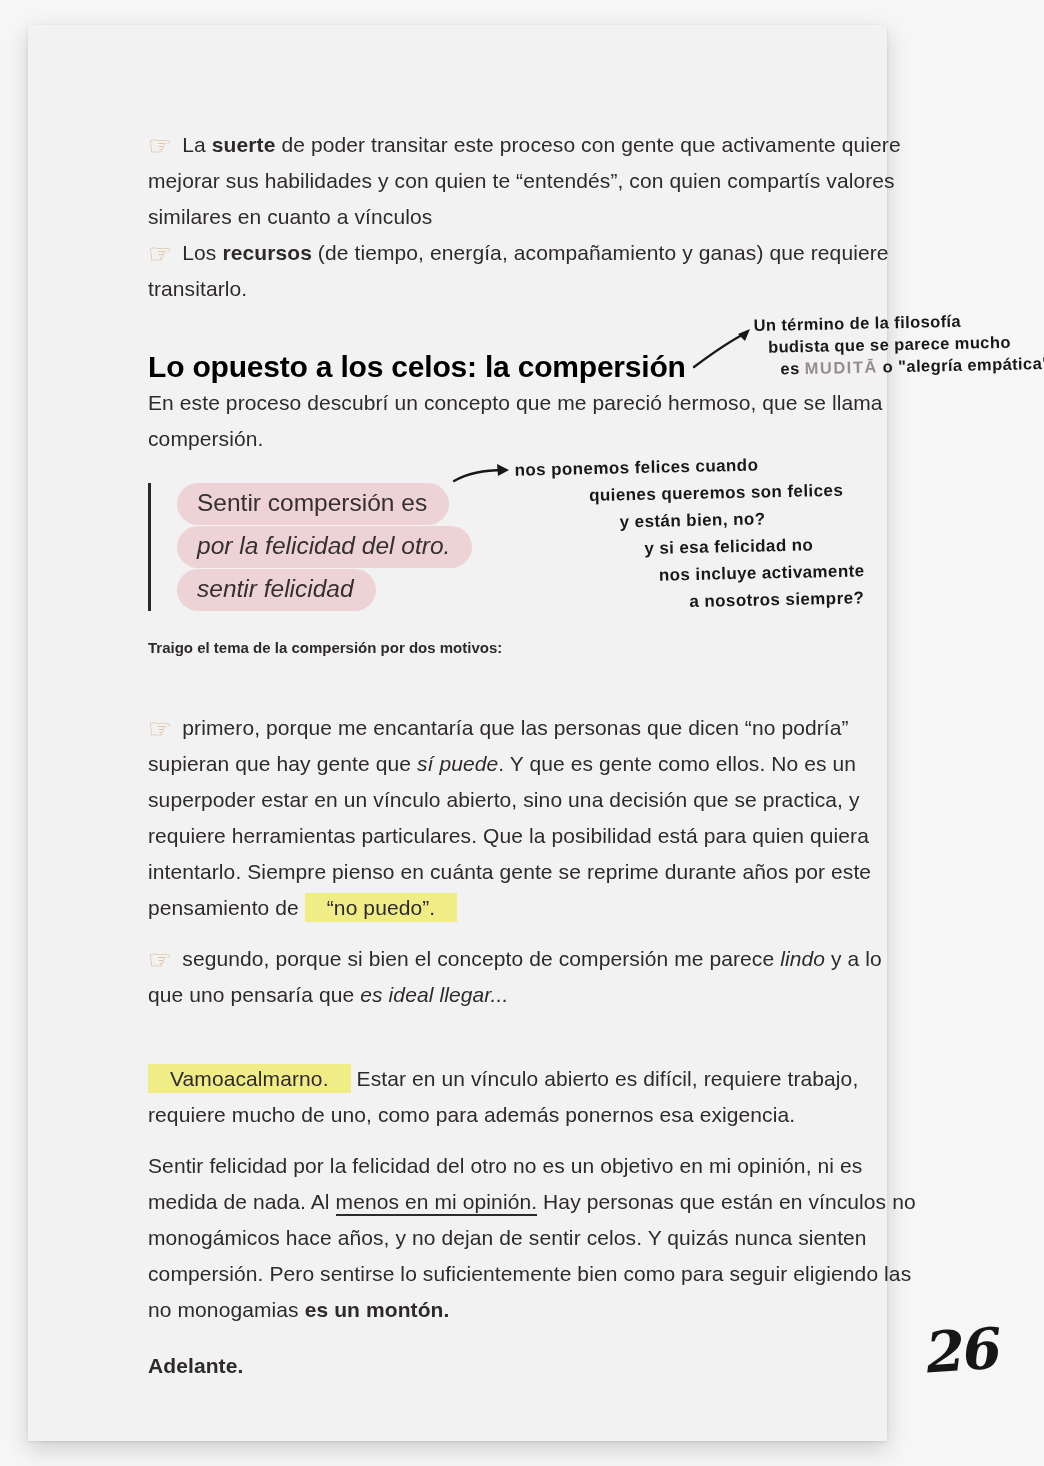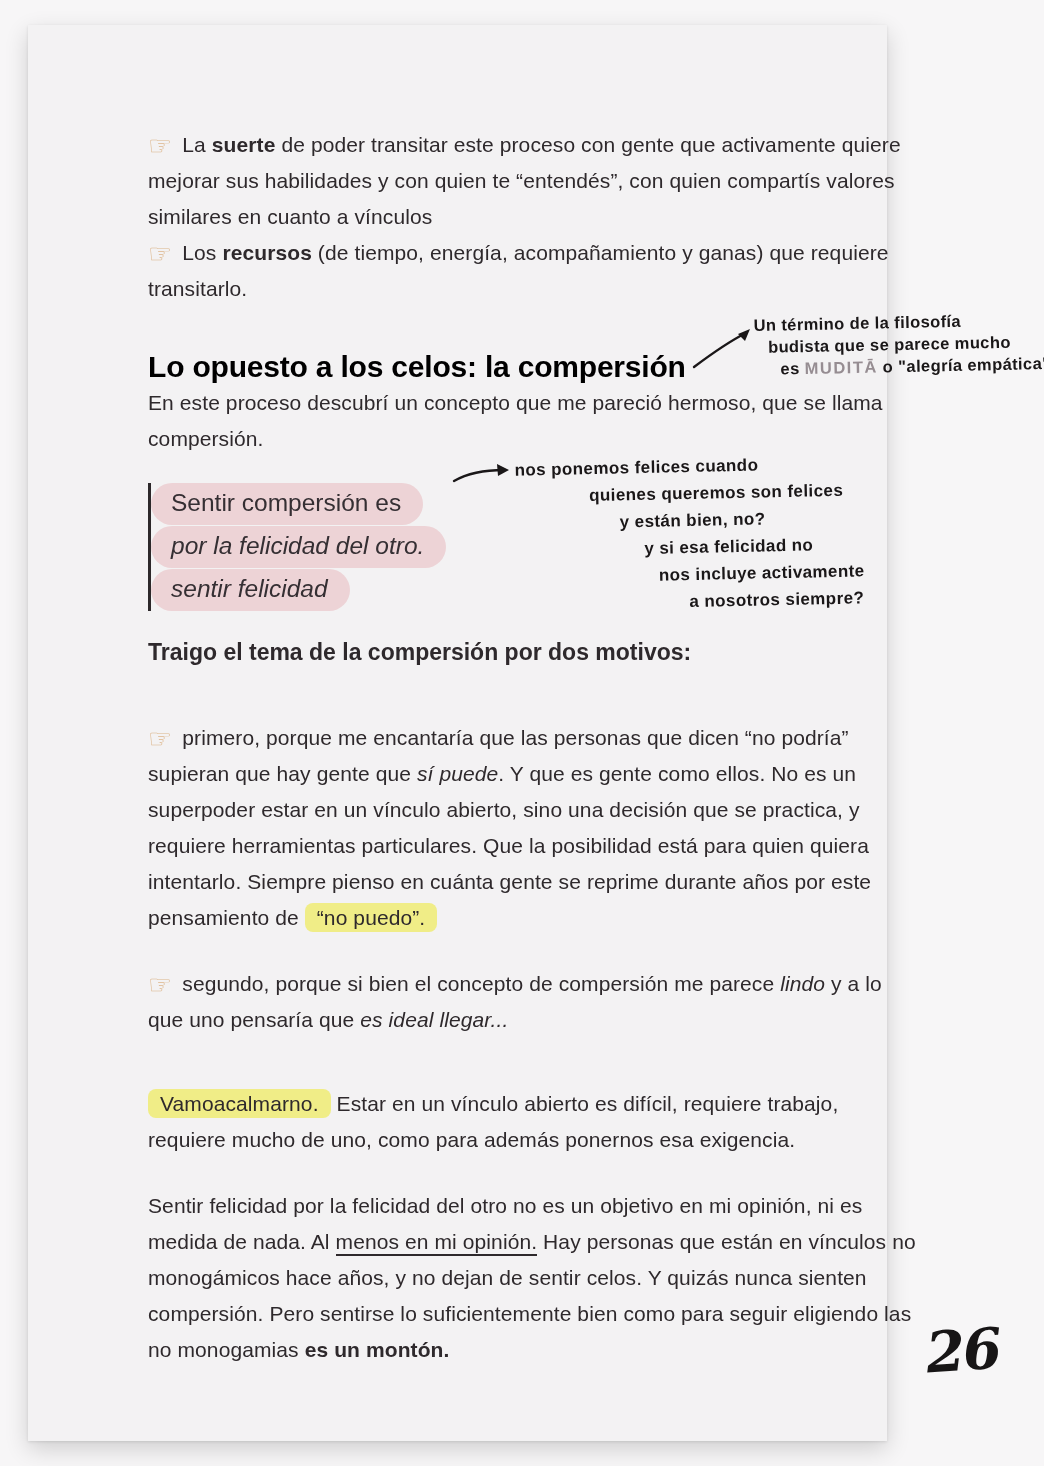--- a/index.html
+++ b/index.html
@@ -17,53 +17,53 @@
     box-shadow:0 8px 22px rgba(0,0,0,0.16), 0 1px 3px rgba(0,0,0,0.10);
   }
   .content {
     position:absolute; left:120px; top:102px; width:768px;
   }
   p.body-text { font-size:21px; line-height:36px; letter-spacing:0.1px; }
   .finger { color:#dcb68b; font-size:27px; margin-right:10px; line-height:1; vertical-align:-3px; }
   .b { font-weight:bold; }
   .i { font-style:italic; }
   .hl-y {
-    background:#f0ed87; border-radius:8px; padding:3px 12px;
+    background:#f0ed87; border-radius:0; padding:3px 22px;
     box-decoration-break:clone; -webkit-box-decoration-break:clone;
   }
   .u-hand { border-bottom:2.5px solid #2e292c; padding-bottom:1px; }
 
   .mt-20 { }
 
   h1.main-heading {
     color:#000000; font-size:30px; line-height:36px; font-weight:bold;
     margin-top:42px; letter-spacing:-0.2px;
   }
   .intro { }
 
   .quote {
     border-left:3.5px solid #2c282a;
-    margin-top:26px;text-align:right;
+    padding-left:26px; margin-top:26px;text-align:right;
   }
   .quote-line {
     display:table;
     background:#edd3d6;
     border-radius:21px;
     padding:5px 22px 8px 20px;
     font-size:24.5px; line-height:29px;
     color:#352f33;
     margin-bottom:1px;
   }
   .quote-line.i { font-style:italic; }
 
-  h2.sub-heading { font-size:23px; font-weight:bold; margin-top:28px; }
+  h2.sub-heading { font-size:15px; font-weight:bold; margin-top:28px; }
 
   .bullet-first { margin-top:54px; }
 
-  .para-gap { margin-top:30px; }
+  .para-gap { margin-top:15px; }
   .para-gap-lg { margin-top:48px; }
 
   .adelante { font-weight:bold; margin-top:20px; }
 
   .handwriting {
     position:absolute;
     font-size:17px; line-height:26px; letter-spacing:0.4px;
     color:#1a1718; font-weight:bold;
     transform:rotate(-1.2deg);
     white-space:nowrap;
@@ -117,20 +117,21 @@
     <h2 class="sub-heading">Traigo el tema de la compersión por dos motivos:</h2>
 
     <p class="body-text bullet-first"><span class="finger">☞</span><span><span>primero, porque me encantaría que las personas que dicen “no podría” supieran que hay gente que </span><span class="i">sí puede</span><span>. Y que es gente como ellos. No es un superpoder estar en un vínculo abierto, sino una decisión que se practica, y requiere herramientas particulares. Que la posibilidad está para quien quiera intentarlo. Siempre pienso en cuánta gente se reprime durante años por este pensamiento de </span><span class="hl-y">“no puedo”.</span></span></p>
 
     <p class="body-text para-gap"><span class="finger">☞</span><span><span>segundo, porque si bien el concepto de compersión me parece </span><span class="i">lindo</span><span> y a lo que uno pensaría que </span><span class="i">es ideal llegar...</span></span></p>
 
     <p class="body-text para-gap-lg"><span class="hl-y">Vamoacalmarno.</span><span> Estar en un vínculo abierto es difícil, requiere trabajo, requiere mucho de uno, como para además ponernos esa exigencia.</span></p>
 
     <p class="body-text para-gap"><span>Sentir felicidad por la felicidad del otro no es un objetivo en mi opinión, ni es medida de nada. Al </span><span class="u-hand">menos en mi opinión.</span><span> Hay personas que están en vínculos no monogámicos hace años, y no dejan de sentir celos. Y quizás nunca sienten compersión. Pero sentirse lo suficientemente bien como para seguir eligiendo las no monogamias </span><span class="b">es un montón.</span></p>
 
+    <p class="body-text adelante">Adelante.</p>
 
   </div>
 
   <div class="handwriting annot-heading">
     <span class="hw-line">Un término de la filosofía</span>
     <span class="hw-line ind1"><span>budista que se parece mucho</span></span>
     <span class="hw-line ind2"><span>es </span><span class="hw-term">MUDITĀ</span><span> o "alegría empática"</span></span>
   </div>
 
   <svg class="arrow-svg" style="left:664px; top:300px;" width="66" height="46">

